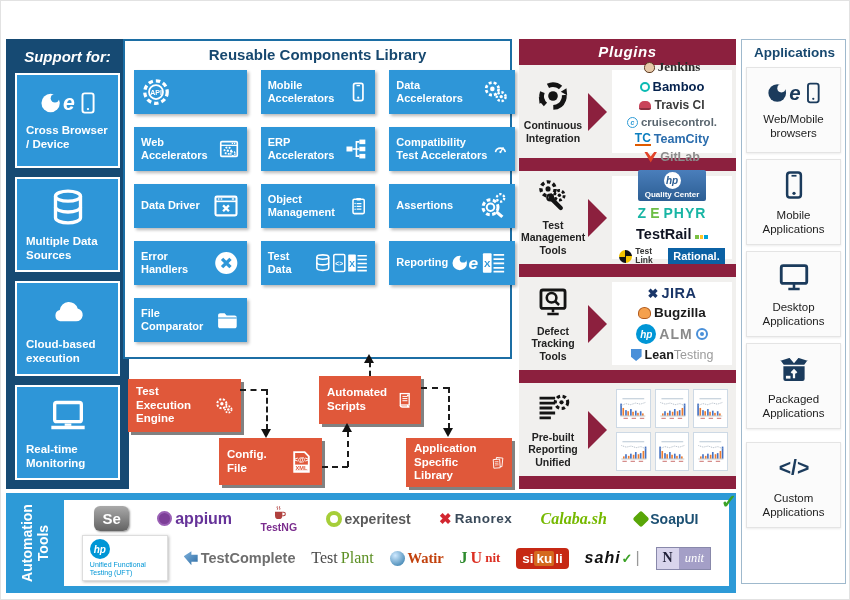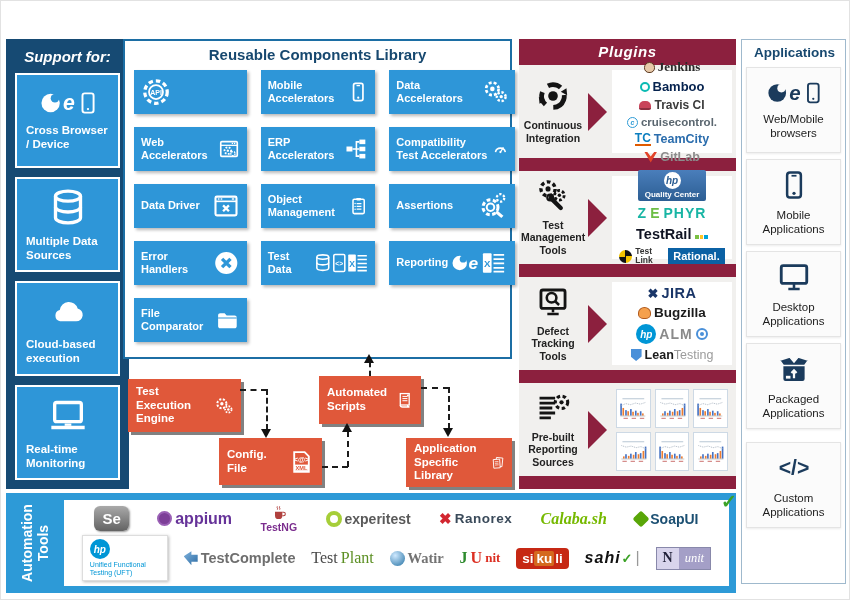--- a/index.html
+++ b/index.html
@@ -116,21 +116,21 @@
   .t-calaba { font-family:"Liberation Serif",serif; font-style:italic; font-weight:bold; color:#76B900; font-size:16px; }
   .soap-d { width:12px; height:12px; background:#59A608; transform:rotate(45deg); border-radius:2px; }
   .t-soapui { color:#1B4F72; font-weight:bold; font-size:14px; }
   .hpuft-card { background:#fff; border:1px solid #ddd; box-shadow:1px 1px 3px #bbb; padding:3px 7px; display:inline-flex; flex-direction:column; align-items:flex-start; gap:2px; }
   .hpuft-text { font-size:7px; color:#0096D6; line-height:1.15; width:70px; white-space:normal; }
   .tc-drop { width:14px; height:14px; background:linear-gradient(135deg,#7FB2DD,#2E6DA4); clip-path:polygon(0 35%,55% 0,55% 25%,100% 25%,100% 75%,55% 75%,55% 100%); }
   .t-testcomplete { color:#6e6e6e; font-weight:bold; font-size:14.5px; }
   .t-testplant { font-family:"Liberation Serif",serif; font-size:16px; color:#4a4a4a; }
   .t-testplant .tp2 { color:#5B8F22; }
   .watir-ball { width:15px; height:15px; border-radius:50%; background:radial-gradient(circle at 35% 30%,#cfe9ff,#2471A3); }
-  .t-watir { font-family:"Liberation Serif",serif; color:#737373; font-size:14.5px; }
+  .t-watir { font-family:"Liberation Serif",serif; color:#c2410c; font-size:14.5px; }
   .t-junit { font-family:"Liberation Serif",serif; font-weight:bold; font-size:16px; }
   .ju-j { color:#2E8B2E; } .ju-u { color:#DC3023; } .ju-nit { color:#DC3023; font-size:13px; }
   .sikuli { background:#C62814; border-radius:4px; padding:3px 6px; color:#fff; font-weight:bold; font-size:13.5px; display:inline-flex; align-items:center; gap:1px; }
   .sik-mid { background:#D4691E; padding:0 2px; border-radius:2px; }
   .t-sahi { font-weight:bold; font-style:italic; font-size:16px; color:#111; letter-spacing:1px; }
   .sahi-check { color:#3BA226; font-size:13px; font-weight:bold; margin-left:-2px; }
   .sahi-bar { color:#999; font-weight:normal; }
   .nunit { display:inline-flex; border:1px solid #8888aa; }
   .nu-n { background:#D8D4EC; color:#22223a; font-family:"Liberation Serif",serif; font-weight:bold; font-size:14px; padding:2px 6px; }
   .nu-unit { background:#A49FC7; color:#fff; font-family:"Liberation Serif",serif; font-style:italic; font-size:12.5px; padding:3px 6px; }
@@ -578,21 +578,21 @@
             <b class="t-lean"><span>Lean</span><span class="lt2">Testing</span></b>
           </span>
       </div>
     </div>
 
     <div class="pgroup">
       <div class="pg-left">
         <svg width="34" height="34">
             <use href="#i-report"></use>
           </svg>
-        <div class="pg-label">Pre-built Reporting Sources</div>
+        <div class="pg-label">Pre-built Reporting Unified</div>
       </div>
       <div class="pg-arrow"></div>
       <div class="pg-tools charts">
         <span class="chart-thumb"><svg>
               <use href="#i-minichart"></use>
             </svg></span>
         <span class="chart-thumb"><svg class="flip">
               <use href="#i-minichart"></use>
             </svg></span>
         <span class="chart-thumb"><svg>

